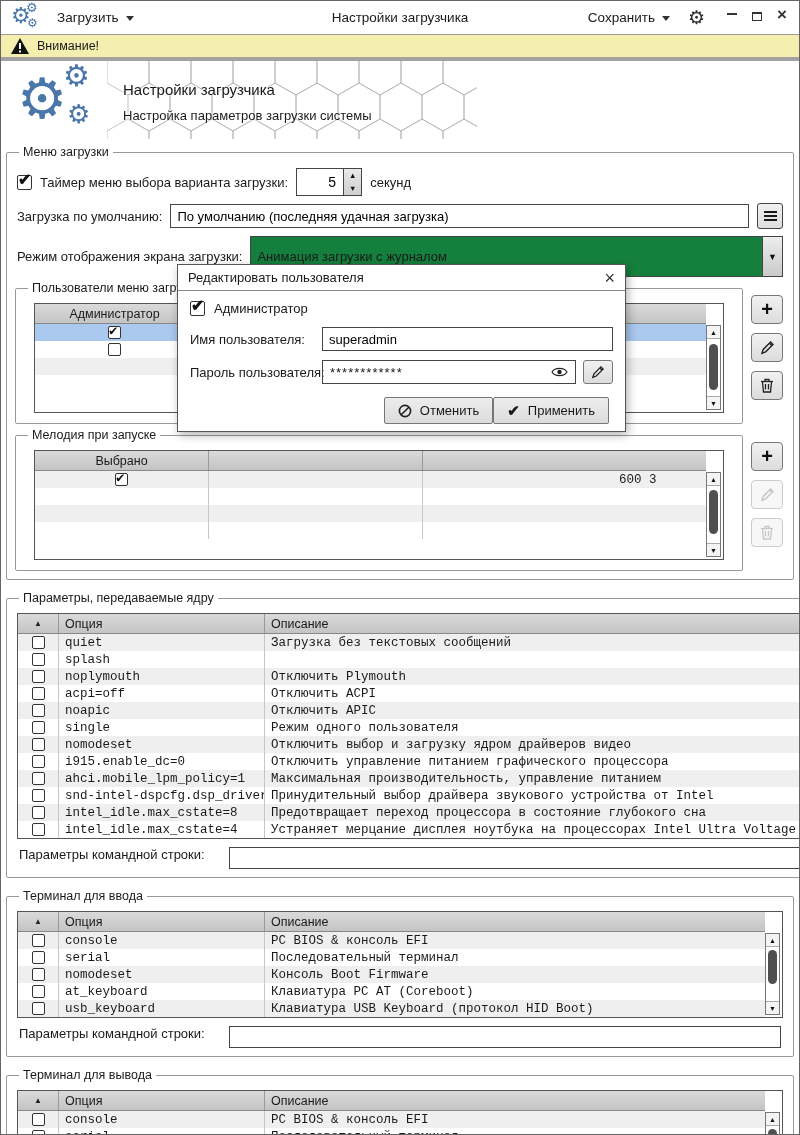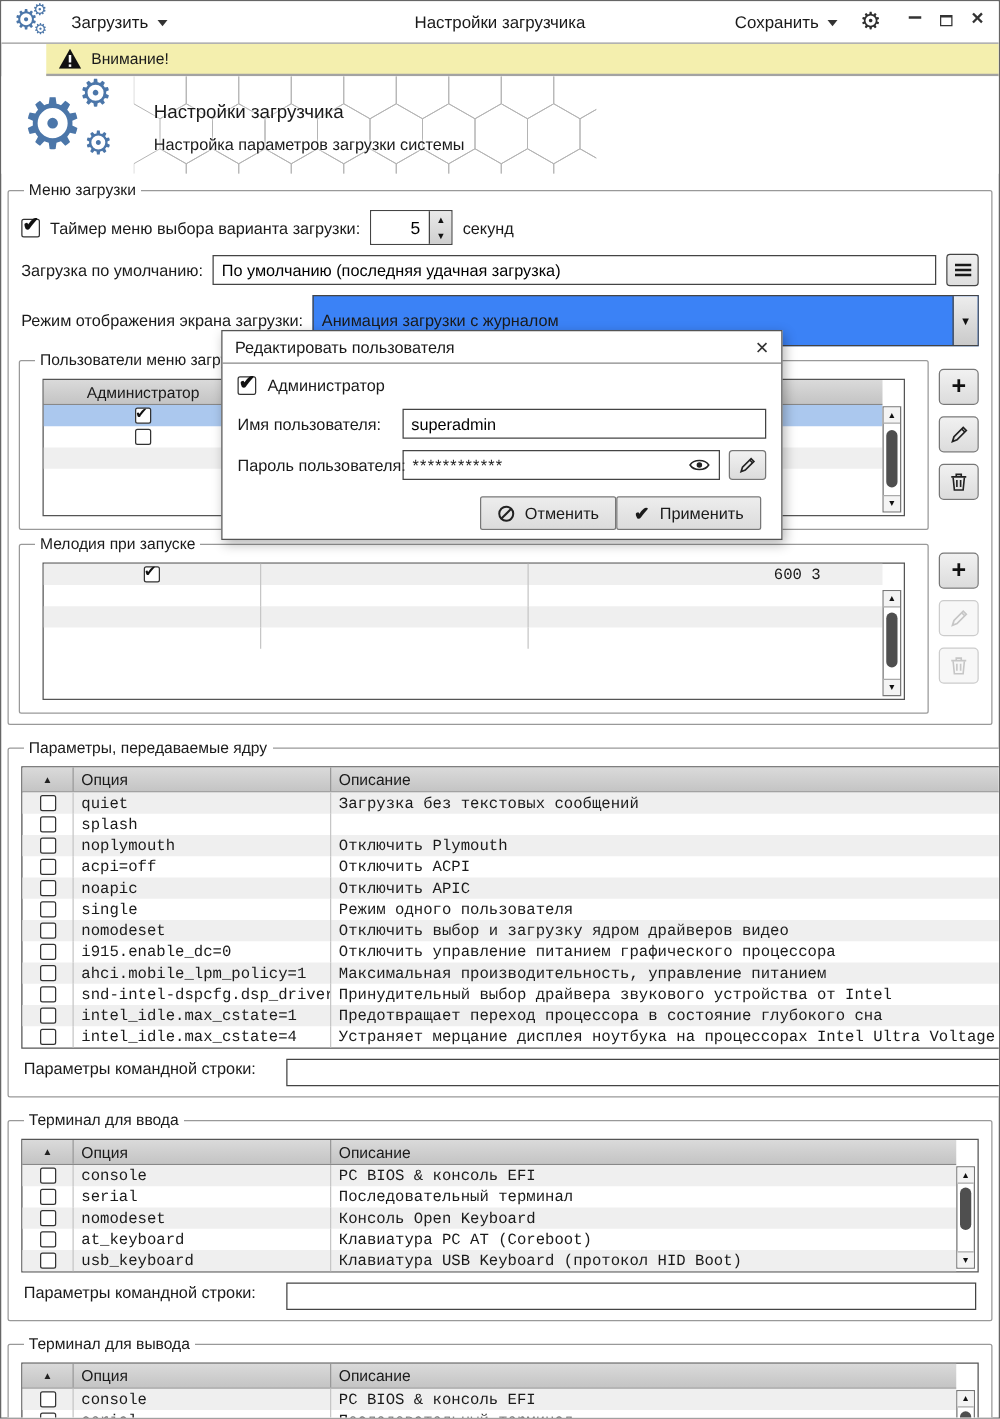--- a/index.html
+++ b/index.html
@@ -18,21 +18,21 @@
   .tb-title { position:absolute; left:0; right:0; text-align:center; font-size:13.5px; pointer-events:none; }
   .tb-right { margin-left:auto; display:flex; align-items:center; gap:14px; z-index:2; }
   .tb-gear2 { font-size:19px; color:#2e2e2e; line-height:1; }
   .winbtns { display:flex; align-items:flex-start; gap:11px; margin-left:6px; }
   .wb { width:14px; height:16px; display:flex; align-items:center; justify-content:center; font-size:15px; color:#333; }
   .wb-min span { display:block; width:10px; height:2px; background:#333; margin-bottom:8px; }
   .wb-max span { display:block; width:10px; height:9px; border:1.5px solid #333; border-top-width:2.5px; margin-bottom:2px; }
   .wb-close { font-size:17px; font-weight:600; margin-top:-3px; }
 
   
-  .warnbar { height:26px; background:#f4efae; border-bottom:2px solid #a3a3a3; display:flex; align-items:center; gap:8px; padding:0 10px; font-size:12.5px;margin-left:36px; }
+  .warnbar { height:26px; background:#f4efae; border-bottom:4px solid #a3a3a3; display:flex; align-items:center; gap:8px; padding:0 10px; font-size:12.5px; }
 
   
   .banner { height:78px; position:relative; overflow:hidden; background:#fff; }
   .hexes { position:absolute; left:106px; top:0; opacity:.55; }
   .bn-gears { position:absolute; left:16px; top:4px; width:92px; height:72px; color:#4b76a9; }
   .bn-gears .g1 { position:absolute; left:0; top:6px; font-size:56px; line-height:1; }
   .bn-gears .g2 { position:absolute; left:46px; top:-4px; font-size:30px; line-height:1; }
   .bn-gears .g3 { position:absolute; left:50px; top:36px; font-size:26px; line-height:1; }
   .bn-title { position:absolute; left:122px; top:20px; font-size:15px; z-index:2; text-shadow:0 0 3px #fff,0 0 3px #fff; }
   .bn-sub { position:absolute; left:122px; top:47px; font-size:13px; z-index:2; text-shadow:0 0 3px #fff,0 0 3px #fff; }
@@ -59,21 +59,21 @@
   .spin input { width:46px; border:0; outline:none; text-align:right; padding-right:7px; font-size:14px; font-family:inherit; }
   .spin-btns { width:18px; border-left:1.6px solid #444; background:linear-gradient(#e9e9e9,#cfcfcf); display:flex; flex-direction:column; }
   .spin-btns div { flex:1; display:flex; align-items:center; justify-content:center; font-size:7.5px; color:#111; }
 
   .text-input { border:1.6px solid #444; height:24px; padding:4px 6px; font-size:13px; font-family:inherit; background:#fff; outline:none; }
   .flex1 { flex:1; }
 
   .sq-btn { width:26px; height:26px; border:1.6px solid #444; border-radius:3px; background:linear-gradient(#f0f0f0,#dedede); display:flex; flex-direction:column; align-items:center; justify-content:center; gap:2px; }
   .sq-btn i { display:block; width:13px; height:2.2px; background:#1a1a1a; }
 
-  .combo { display:flex; border:1.6px solid #444; height:41px; background:#3b82f6; }
+  .combo { display:flex; border:1.6px solid #444; height:41px; background:#15803d; }
   .combo-val { flex:1; padding:0 6px; display:flex; align-items:center; font-size:13px; }
   .combo-btn { width:20px; border-left:1.6px solid #444; background:linear-gradient(#ededed,#cacaca); display:flex; align-items:center; justify-content:center; font-size:9px; color:#111; }
 
   
   .tbl { position:relative; border:1px solid #555; margin:6px 10px 2px; background:#fff; padding-right:17px; }
   .tbl.wide { margin:6px 2px 2px; }
   .thead { display:flex; height:20px; background:linear-gradient(#dadada,#c4c4c4); border-bottom:1px solid #888; font-size:12.5px; }
   .hc { display:flex; align-items:center; padding:0 6px; border-right:1px solid #999; height:100%; }
   .hc.center { justify-content:center; }
   .hc.last { border-right:0; flex:1; }
@@ -295,20 +295,25 @@
               <path d="M5.5 6 V11.5 M8.5 6 V11.5"></path>
           </svg>
         </div>
       </div>
     </div>
 
     <div class="group-row">
       <fieldset class="group inner">
         <legend>Мелодия при запуске</legend>
         <div class="tbl" style="height:110px;">
+          <div class="thead">
+            <div class="hc center" style="width:174px;">Выбрано</div>
+            <div class="hc" style="width:214px;"></div>
+            <div class="hc last"></div>
+          </div>
           <div id="melody-body">
               <div class="trow">
                 <div class="c mc1">
                   <span class="cb small checked"></span>
                 </div>
                 <div class="c mc2"></div>
                 <div class="c mc3 frag">600 3</div>
               </div>
               <div class="trow">
                 <div class="c mc1"></div>
@@ -432,21 +437,21 @@
             <div class="c ccb">
               <span class="cb small"></span>
             </div>
             <div class="c copt">snd-intel-dspcfg.dsp_driver=1</div>
             <div class="c cdesc">Принудительный выбор драйвера звукового устройства от Intel</div>
           </div>
           <div class="trow">
             <div class="c ccb">
               <span class="cb small"></span>
             </div>
-            <div class="c copt">intel_idle.max_cstate=1</div>
+            <div class="c copt">intel_idle.max_cstate=8</div>
             <div class="c cdesc">Предотвращает переход процессора в состояние глубокого сна</div>
           </div>
           <div class="trow">
             <div class="c ccb">
               <span class="cb small"></span>
             </div>
             <div class="c copt">intel_idle.max_cstate=4</div>
             <div class="c cdesc">Устраняет мерцание дисплея ноутбука на процессорах Intel Ultra Voltage</div>
           </div>
         </div>
@@ -487,21 +492,21 @@
               <span class="cb small"></span>
             </div>
             <div class="c copt">serial</div>
             <div class="c cdesc">Последовательный терминал</div>
           </div>
           <div class="trow">
             <div class="c ccb">
               <span class="cb small"></span>
             </div>
             <div class="c copt">nomodeset</div>
-            <div class="c cdesc">Консоль Open Keyboard</div>
+            <div class="c cdesc">Консоль Boot Firmware</div>
           </div>
           <div class="trow">
             <div class="c ccb">
               <span class="cb small"></span>
             </div>
             <div class="c copt">at_keyboard</div>
             <div class="c cdesc">Клавиатура PC AT (Coreboot)</div>
           </div>
           <div class="trow">
             <div class="c ccb">

